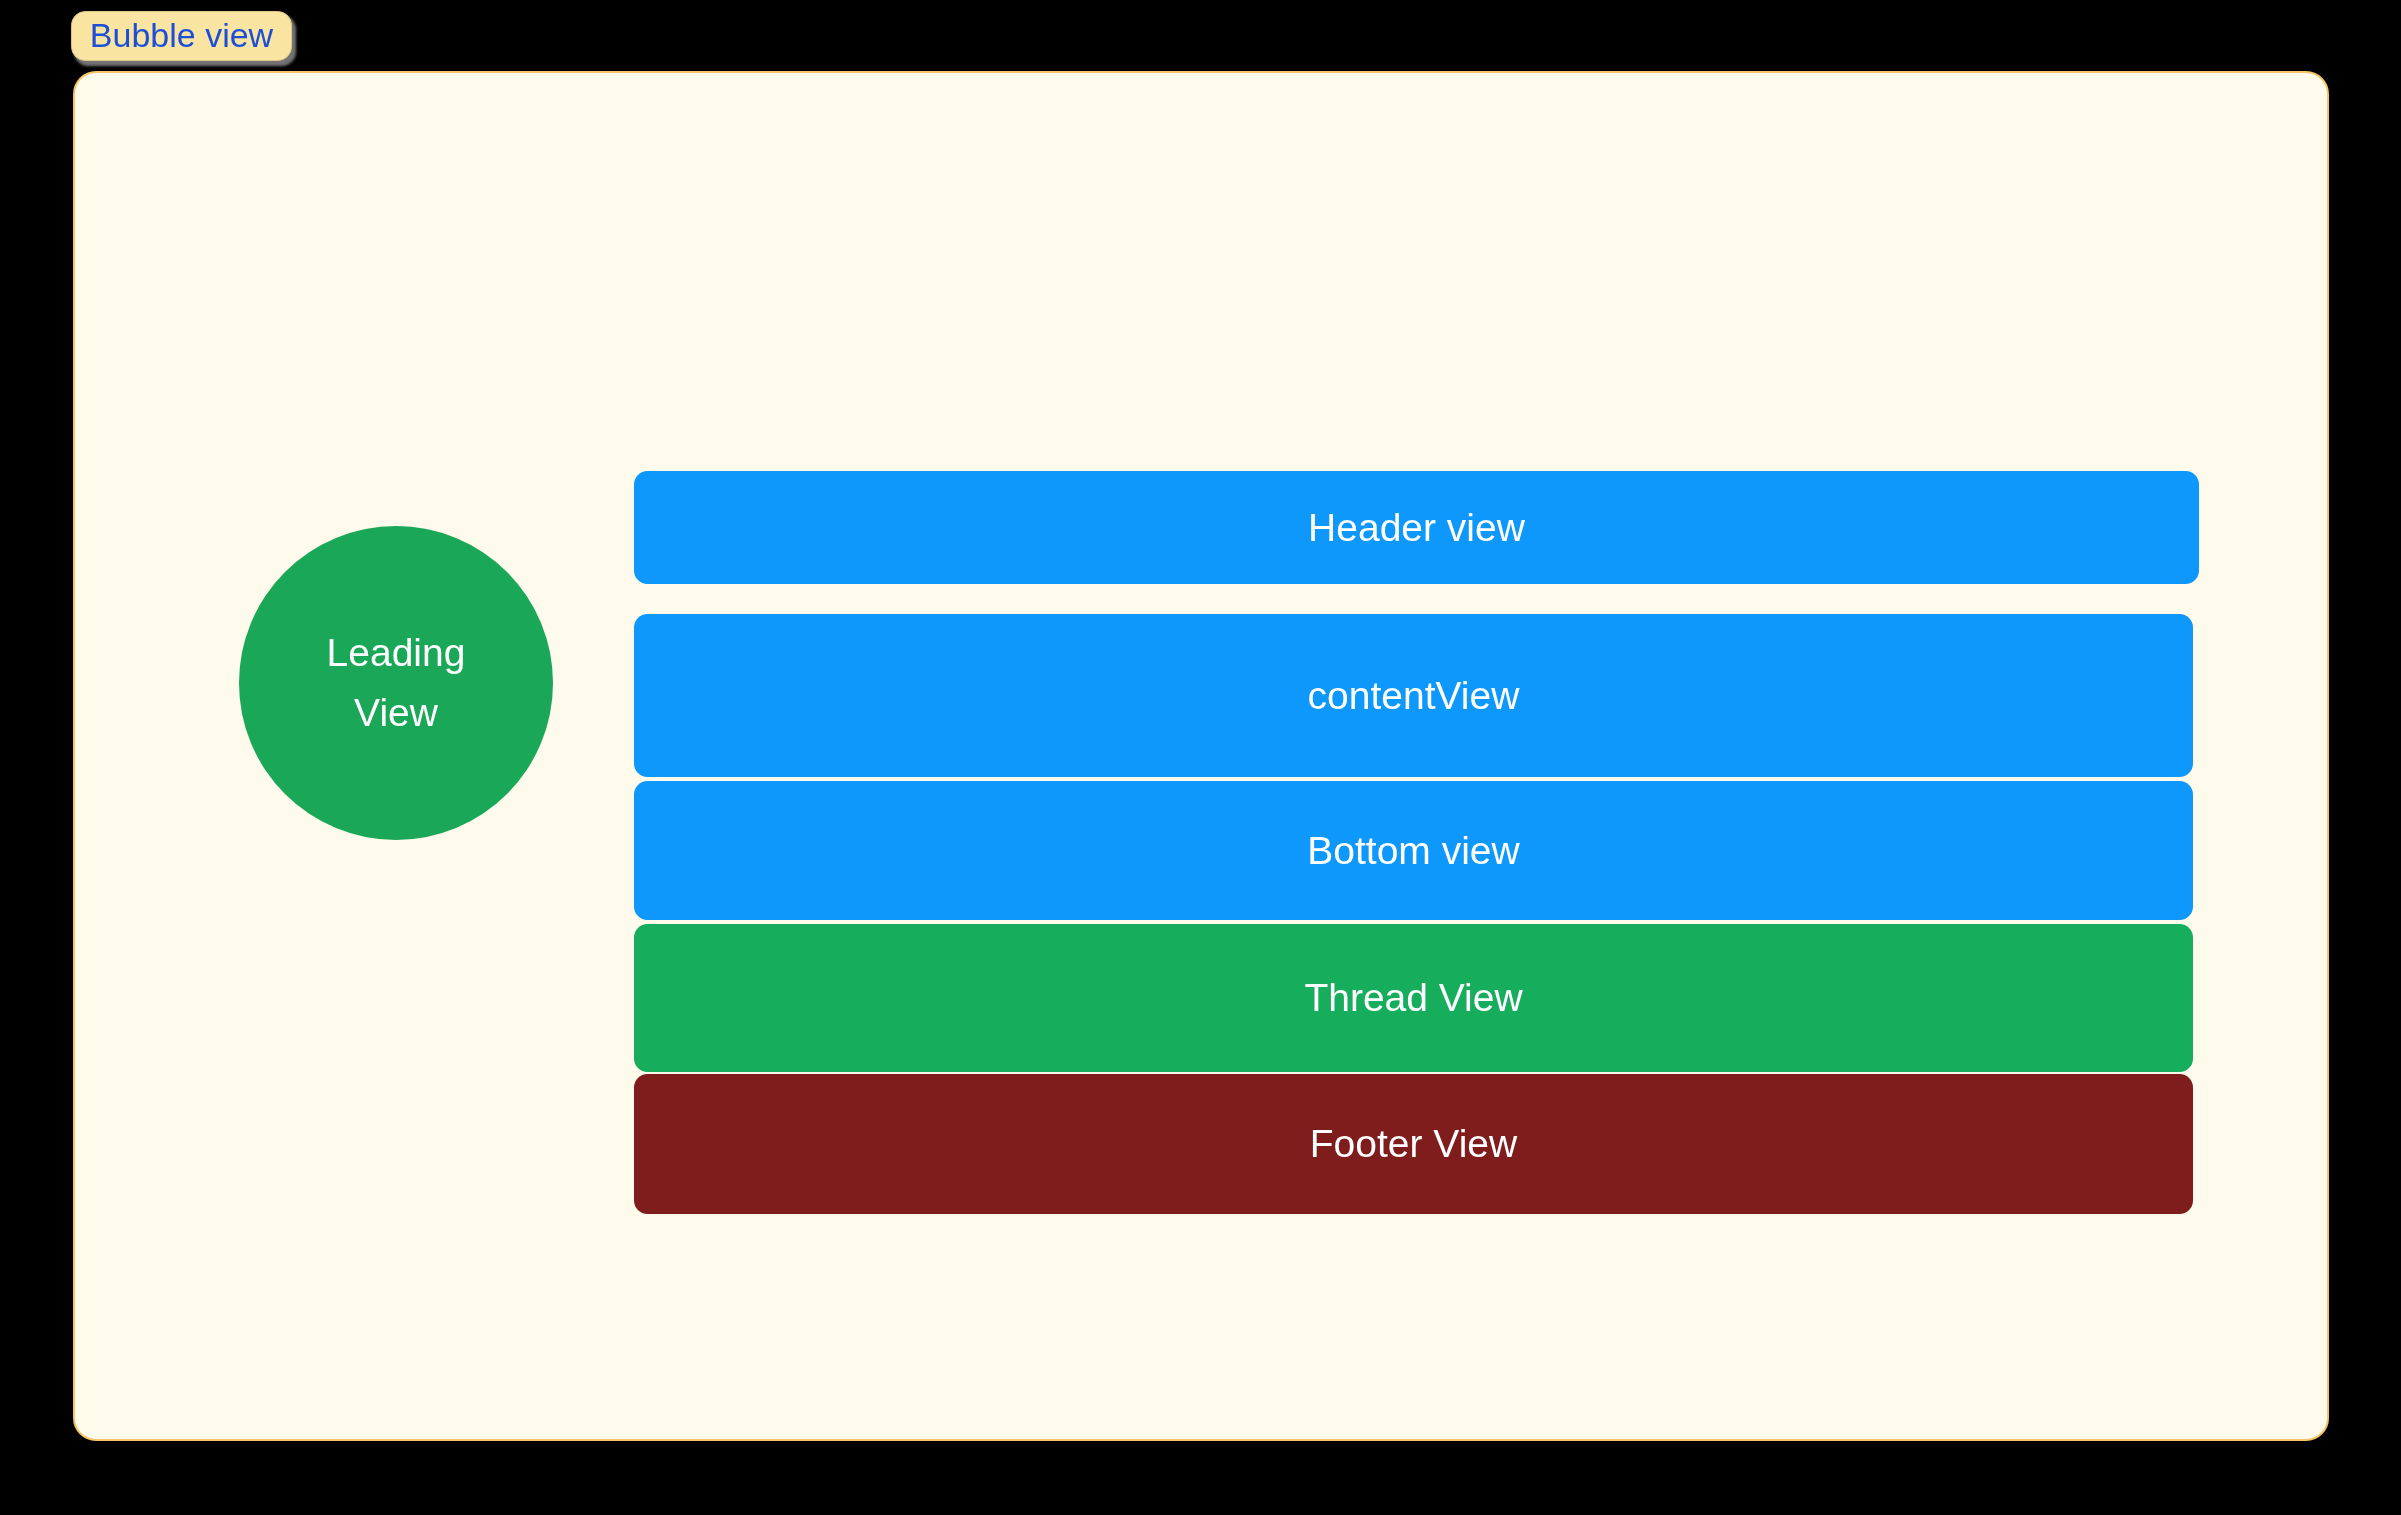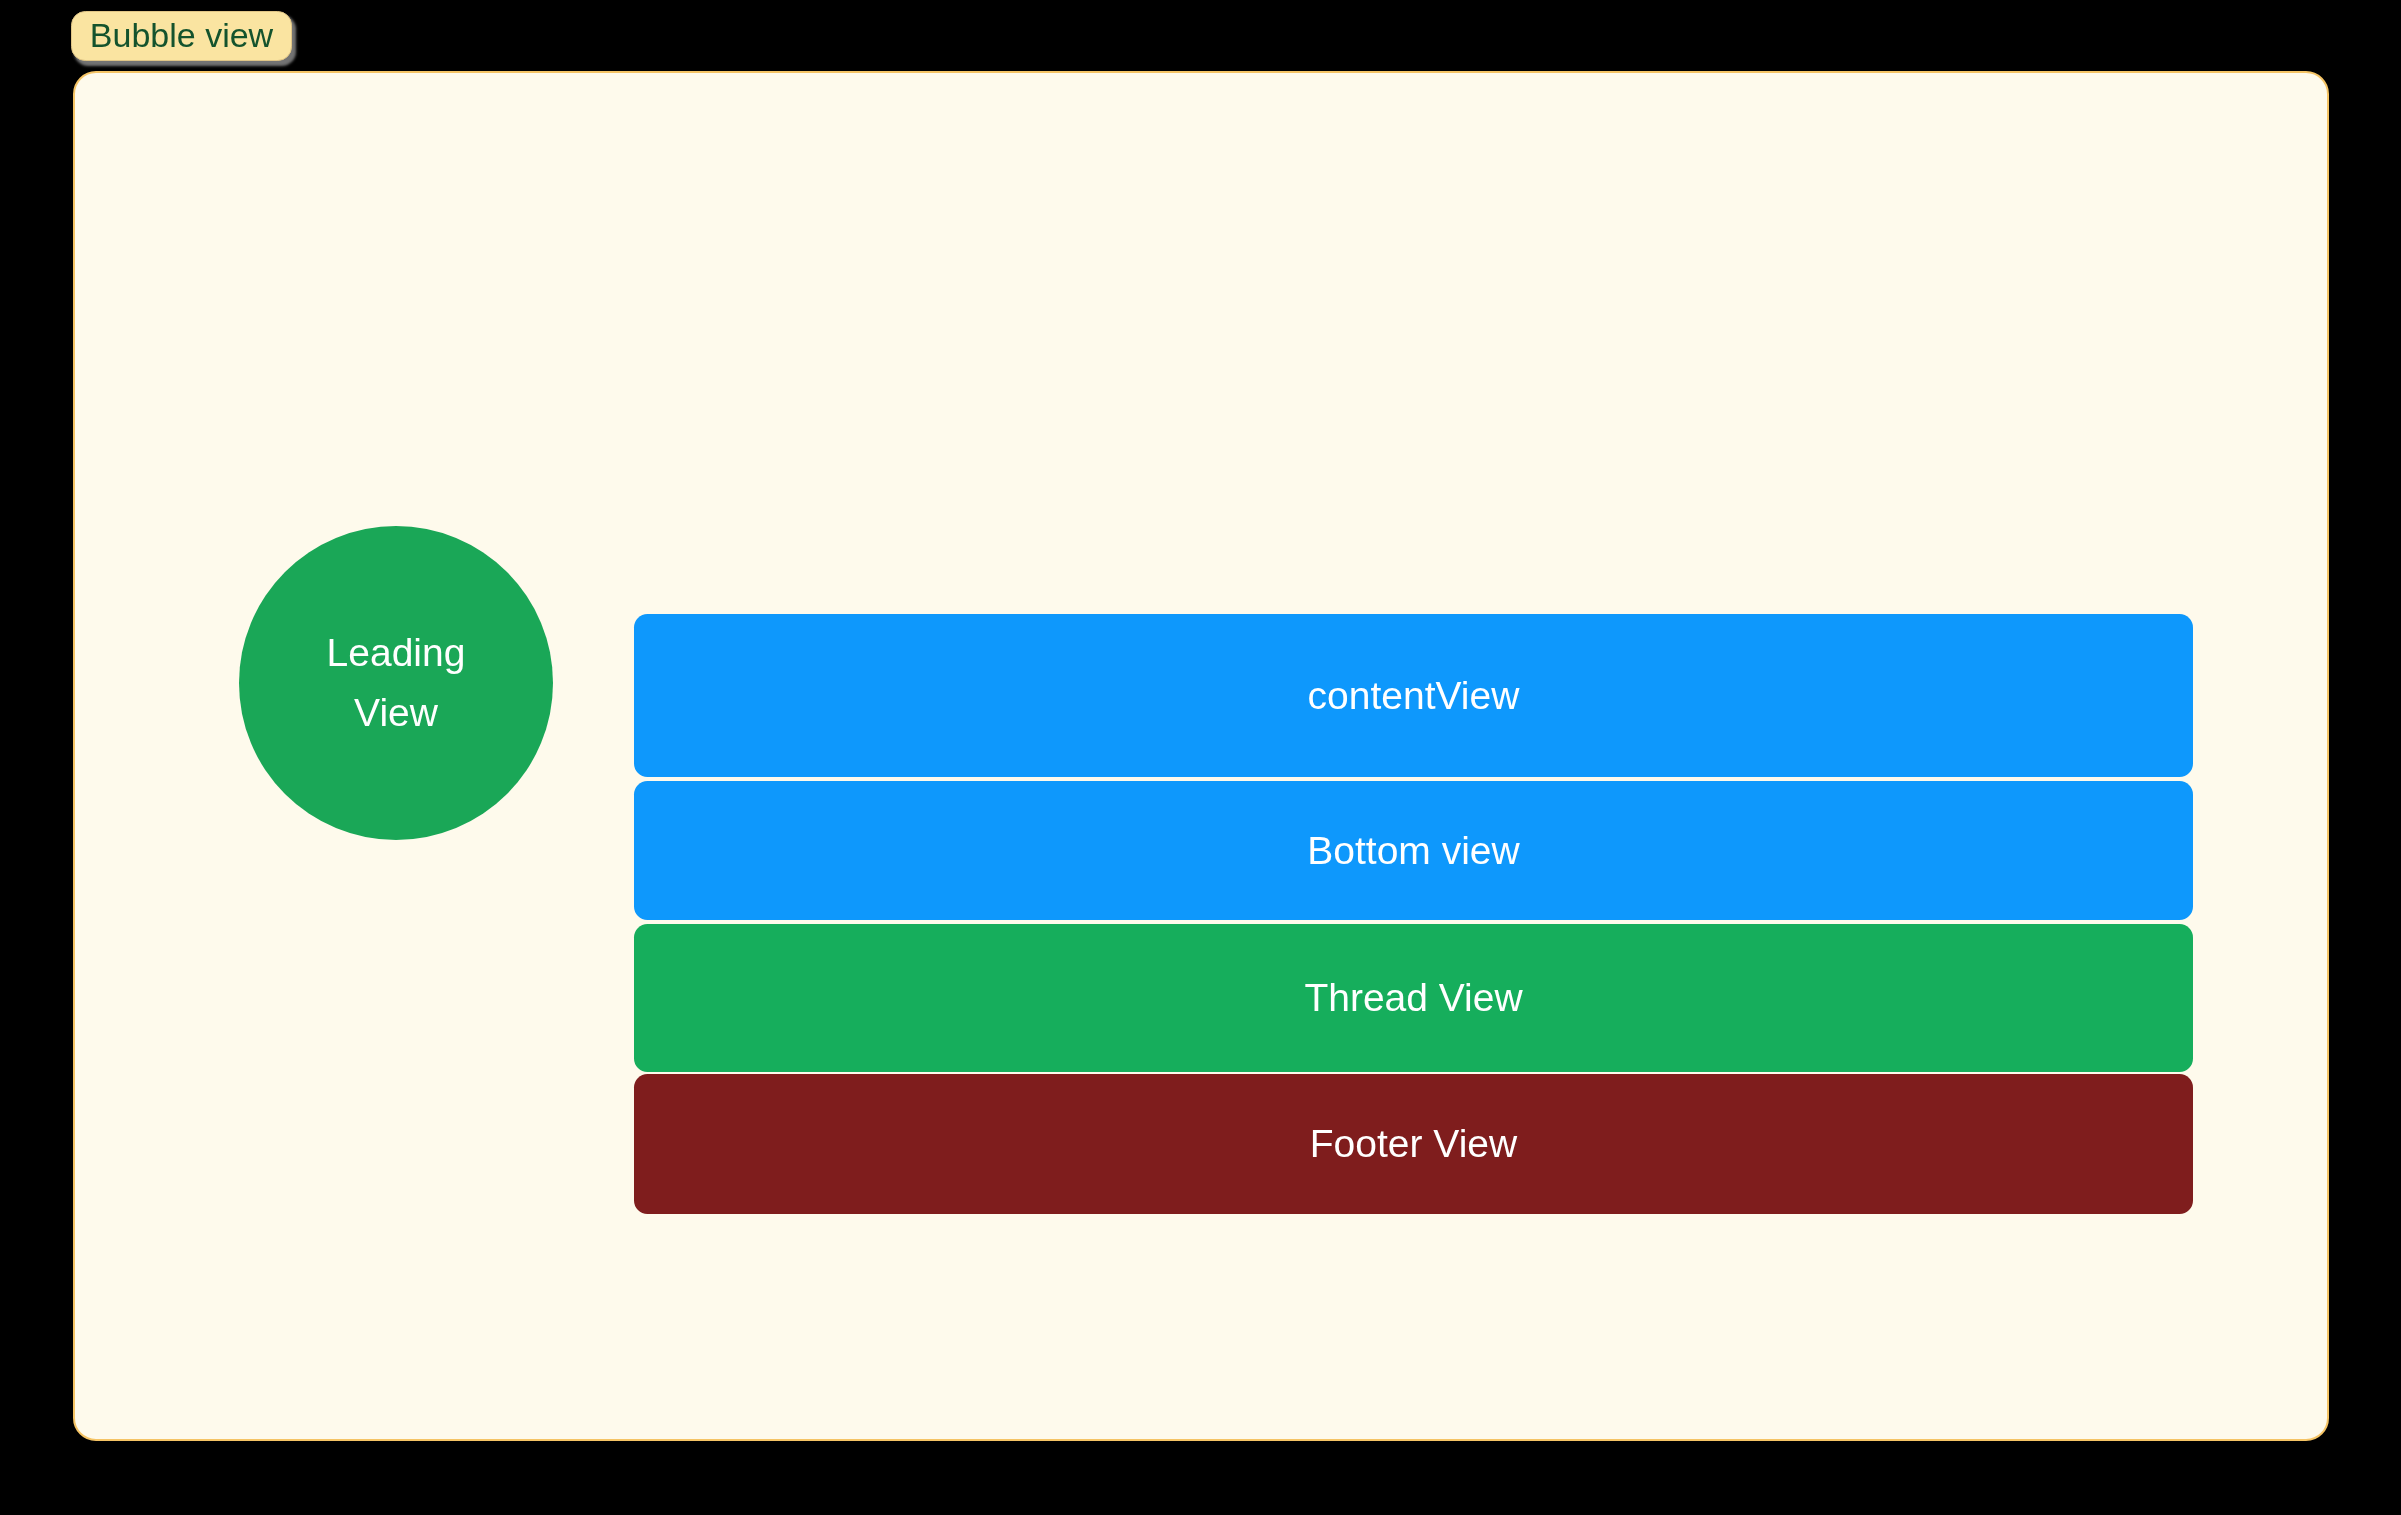--- a/index.html
+++ b/index.html
@@ -79,30 +79,33 @@
   .bar-content { left: 559px; top: 541px;  width: 1559px; height: 163px; }
   .bar-bottom  { left: 559px; top: 708px;  width: 1559px; height: 139px; }
   .bar-thread  { left: 559px; top: 851px;  width: 1559px; height: 148px; }
   .bar-footer  { left: 559px; top: 1001px; width: 1559px; height: 140px; }
 </style>
 </head>
 <body>
 
 <div class="stage" style="background-color: rgb(0, 0, 0);">
 
-  <div class="bubble-label" style="background-color: rgb(250, 228, 161); border-color: rgb(224, 197, 134); color: #14532d;">
+  <div class="bubble-label" style="background-color: rgb(250, 228, 161); border-color: rgb(224, 197, 134); color: #1d4ed8;">
     <span>Bubble view</span>
   </div>
 
   <div class="canvas" style="background-color: rgb(254, 250, 236); border-color: rgb(245, 196, 101);">
 
     <div class="leading-circle" style="background-color: rgb(26, 167, 87); color: rgb(255, 255, 255);">
       <span class="circle-text">Leading View</span>
     </div>
 
+    <div class="bar bar-header" style="background-color: rgb(14, 152, 252);">
+      <span>Header view</span>
+    </div>
 
     <div class="bar bar-bottom" style="background-color: rgb(14, 152, 252);">
       <span>Bottom view</span>
     </div>
 
     <div class="bar bar-content" style="background-color: rgb(14, 152, 252);">
       <span>contentView</span>
     </div>
 
     <div class="bar bar-thread" style="background-color: rgb(22, 174, 92);">

